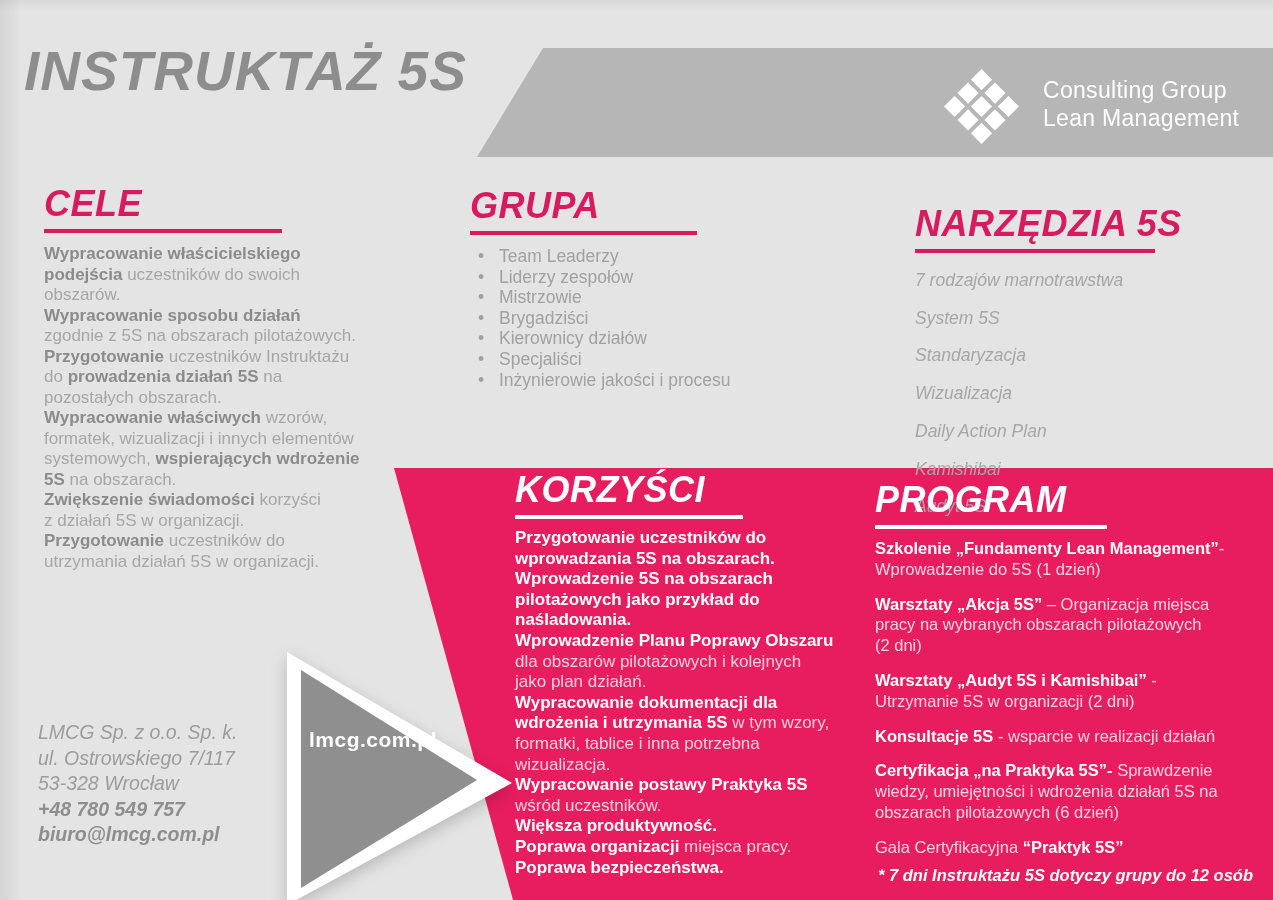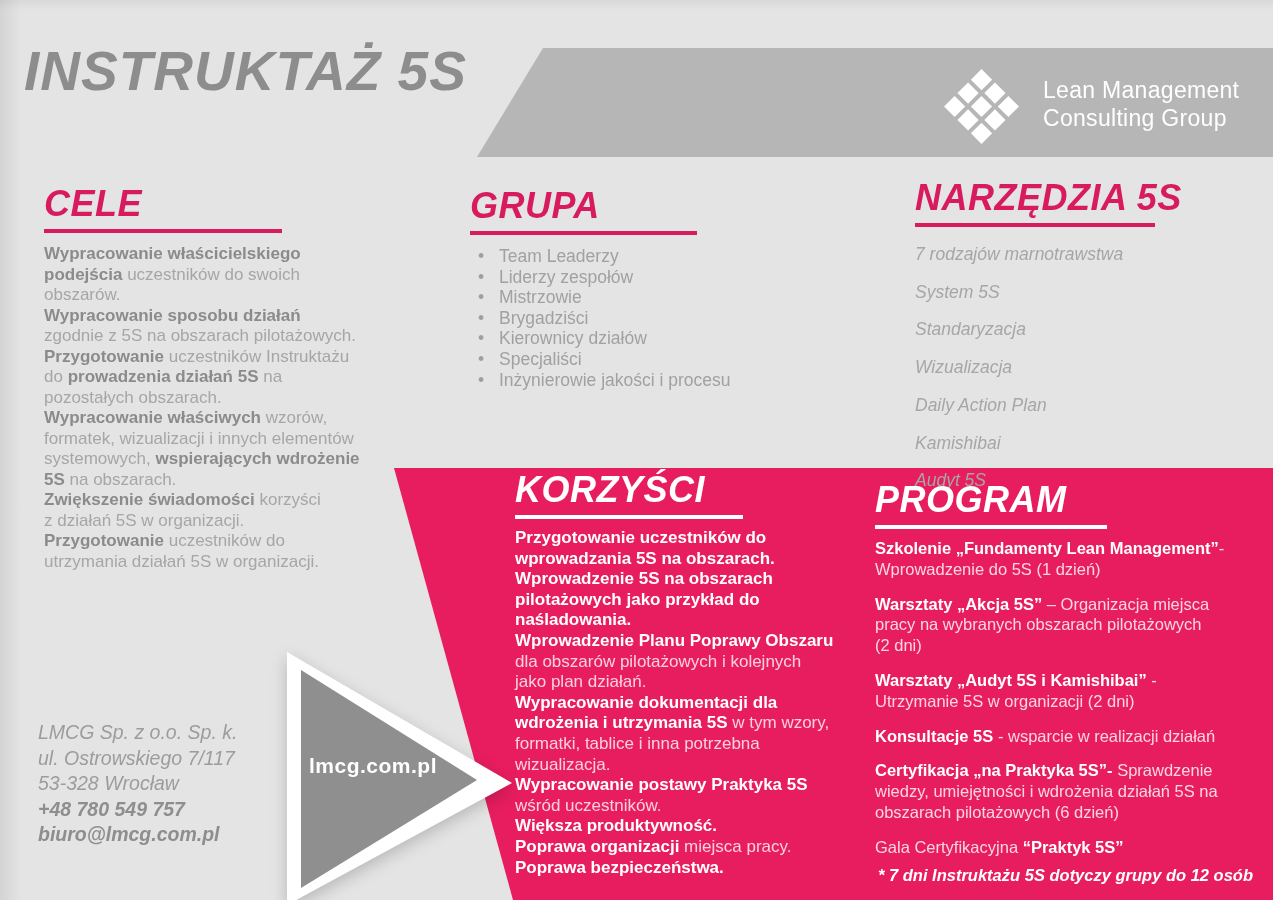--- a/index.html
+++ b/index.html
@@ -41,21 +41,21 @@
   .cele .rule{width:238px;}
   .cele .sg-b{color:#8b8b8b;}
   .cele .sg-r{color:#a6a6a6;}
 
   .grupa{left:470px;top:186px;width:330px;}
   .grupa .rule{width:227px;}
   .grupa .li{position:relative;padding-left:29px;color:#a1a1a1;font-size:17.5px;
     line-height:20.6px;white-space:nowrap;}
   .grupa .li::before{content:"•";position:absolute;left:8px;color:#9f9f9f;}
 
-  .narzedzia{left:915px;top:178px;width:340px;}
+  .narzedzia{left:915px;top:204px;width:340px;}
   .narzedzia .rule{width:240px;}
   .narzedzia .li{font-style:italic;color:#a6a6a6;font-size:17.5px;line-height:20.7px;
     white-space:nowrap;margin-top:17px;}
 
   
   .korzysci{left:515px;top:470px;width:345px;}
   .korzysci h2,.program h2{color:#ffffff;}
   .korzysci .rule,.program .rule{background:#ffffff;}
   .korzysci .rule{width:228px;}
   .korzysci .body-text{margin-top:9px;font-size:17px;line-height:20.6px;}
@@ -72,21 +72,21 @@
   .footnote{position:absolute;right:20px;top:866px;color:#ffffff;font-size:16.5px;
     font-weight:700;font-style:italic;white-space:nowrap;}
 
   
   .contact{position:absolute;left:38px;top:720px;font-style:italic;font-size:19.5px;
     line-height:25.5px;}
   .contact .sg-r{color:#9c9c9c;}
   .contact .sg-b{color:#8e8e8e;font-weight:700;}
 
   
-  .arrow-label{position:absolute;left:298px;top:754px;width:150px;text-align:center;
+  .arrow-label{position:absolute;left:298px;top:728px;width:150px;text-align:center;
     color:#ffffff;font-size:21px;font-weight:600;letter-spacing:.5px;white-space:nowrap;}
 </style>
 </head>
 <body>
 
 <div class="poster">
 
   <svg class="bg-svg" width="1273" height="900">
     <polygon points="543,48 1273,48 1273,157 477,157" fill="#b6b6b6"></polygon>
     <polygon points="394,468 1273,468 1273,900 513,900" fill="#e81d60"></polygon>
@@ -104,22 +104,22 @@
     <div class="cell"></div>
     <div class="cell"></div>
     <div class="cell"></div>
     <div class="cell"></div>
     <div class="cell"></div>
     <div class="cell"></div>
     <div class="cell"></div>
     <div class="cell"></div>
   </div>
   <div class="logo-text">
+    <div>Consulting Group</div>
     <div>Lean Management</div>
-    <div>Consulting Group</div>
   </div>
 
   <div class="col cele">
     <h2>CELE</h2>
     <div class="rule"></div>
     <div class="body-text">
         <div class="ln"><span class="sg-b">Wypracowanie właścicielskiego</span></div>
         <div class="ln"><span class="sg-b">podejścia</span><span class="sg-r"> uczestników do swoich</span></div>
         <div class="ln"><span class="sg-r">obszarów.</span></div>
         <div class="ln"><span class="sg-b">Wypracowanie sposobu działań</span></div>

